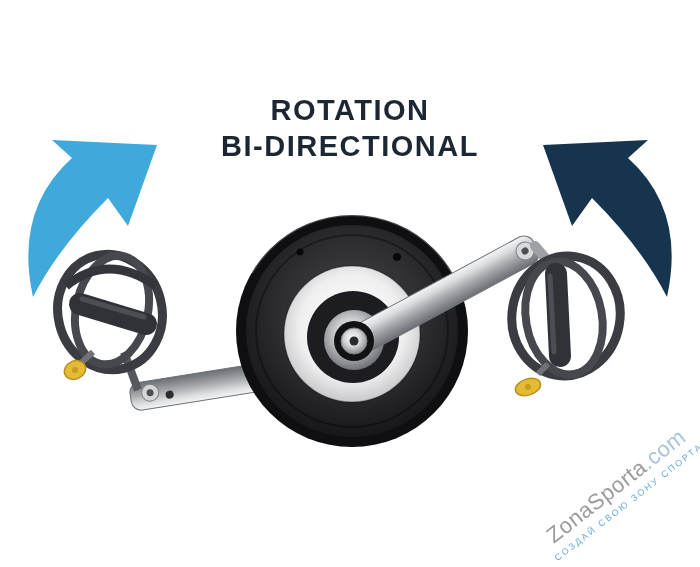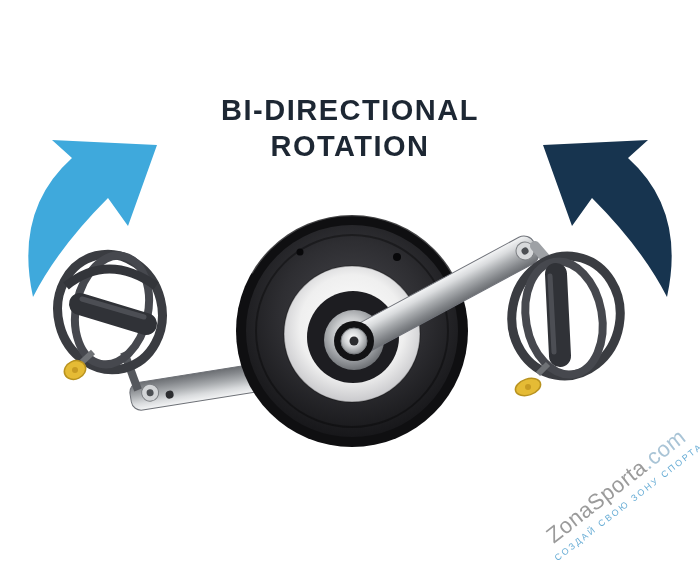--- a/index.html
+++ b/index.html
@@ -20,22 +20,22 @@
   .wm-line1{font-size:22px;letter-spacing:.5px;color:var(--watermark-brand,#9b9b9b);font-weight:400;}
   .wm-tld{color:var(--watermark-tld,#a9c4d6);}
   .wm-line2{margin-top:2px;font-size:9px;letter-spacing:2.2px;color:var(--watermark-tagline,#6aaed6);}
 </style>
 </head>
 <body>
 
 <div class="stage">
 
   <div class="caption">
+    <div>ROTATION</div>
     <div>BI-DIRECTIONAL</div>
-    <div>ROTATION</div>
   </div>
 
   <svg class="scene" width="700" height="567" viewBox="0 0 700 567">
     <defs>
       <linearGradient id="armGrad" x1="0" y1="0" x2="0" y2="1">
         <stop offset="0" stop-color="#f4f5f6"></stop>
         <stop offset="0.25" stop-color="#d9dbdd"></stop>
         <stop offset="0.55" stop-color="#a8abae"></stop>
         <stop offset="0.8" stop-color="#84878b"></stop>
         <stop offset="1" stop-color="#6b6e72"></stop>

